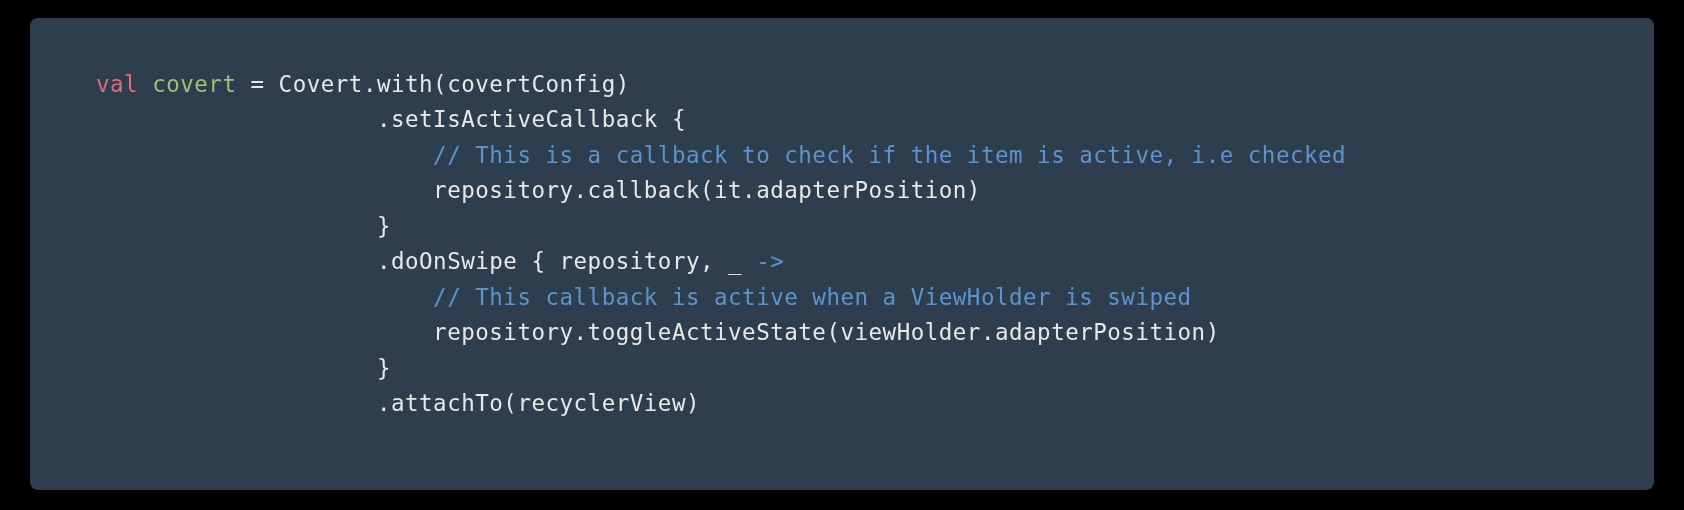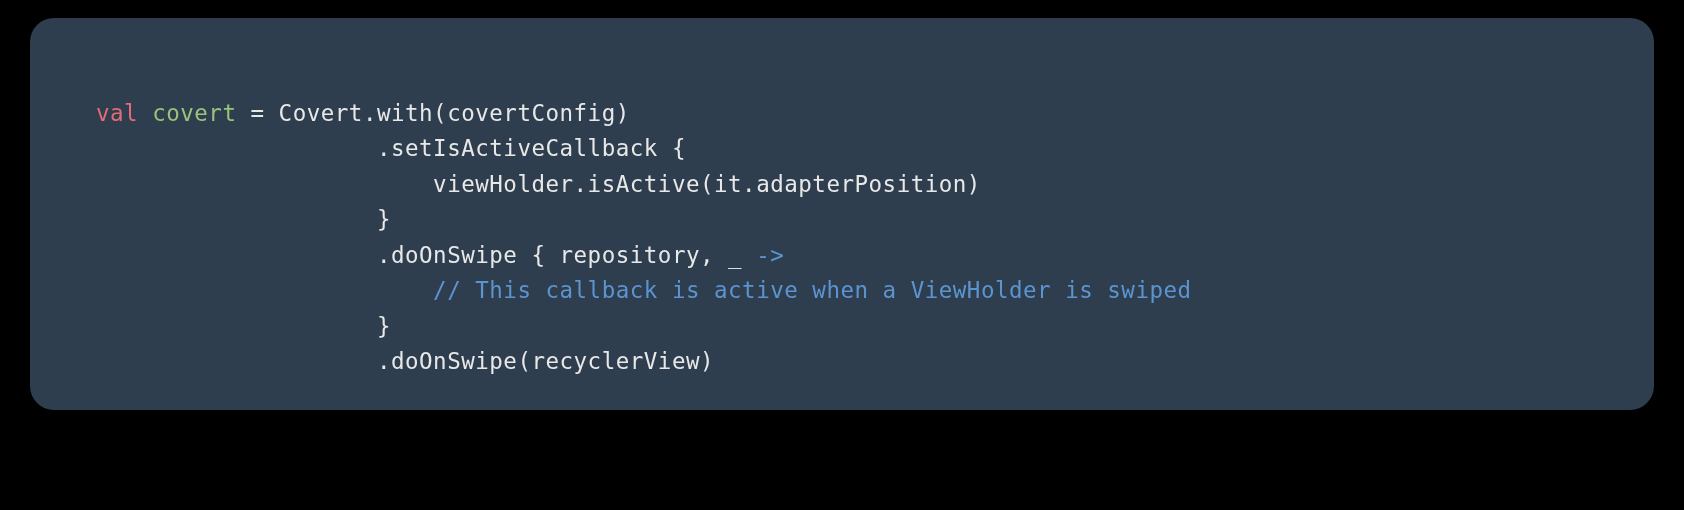--- a/index.html
+++ b/index.html
@@ -9,24 +9,24 @@
     }
     body {
       background: #000;
       width: 1684px;
       height: 510px;
       overflow: hidden;
       font-family: 'SF Mono', 'Monaco', 'Menlo', 'Consolas', 'DejaVu Sans Mono', monospace;
     }
     .code-block {
       background: #2e3e4f;
-      border-radius: 24px;
+      border-radius: 8px;
       margin: 18px 30px;
-      padding: 78px 50px 50px 66px;
-      height: 392px;
+      padding: 49px 50px 50px 66px;
+      height: 472px;
       font-size: 22.5px;
       line-height: 1.575;
       letter-spacing: 0.5px;
       color: #e8e8e8;
     }
     .code-line {
       white-space: pre;
       display: block;
     }
     .tok-keyword { color: #e06c75; }
@@ -36,20 +36,22 @@
     .tok-comment { color: #5c94cf; }
     .tok-arrow { color: #5c94cf; }
   </style>
 </head>
 <body>
 
 <div class="code-block">
   <div id="code-lines">
       <span class="code-line"><span class="tok-keyword">val</span><span class="tok-normal"> </span><span class="tok-varname">covert</span><span class="tok-normal"> </span><span class="tok-operator">=</span><span class="tok-normal"> Covert.with(covertConfig)</span></span>
       <span class="code-line"><span class="tok-normal">                    .setIsActiveCallback {</span></span>
-      <span class="code-line"><span class="tok-normal">                        viewHolder.isActive(it.adapterPosition)</span></span>
+      <span class="code-line"><span class="tok-normal">                        </span><span class="tok-comment">// This is a callback to check if the item is active, i.e checked</span></span>
+      <span class="code-line"><span class="tok-normal">                        repository.callback(it.adapterPosition)</span></span>
       <span class="code-line"><span class="tok-normal">                    }</span></span>
       <span class="code-line"><span class="tok-normal">                    .doOnSwipe { repository, _ </span><span class="tok-arrow">-&gt;</span></span>
       <span class="code-line"><span class="tok-normal">                        </span><span class="tok-comment">// This callback is active when a ViewHolder is swiped</span></span>
+      <span class="code-line"><span class="tok-normal">                        repository.toggleActiveState(viewHolder.adapterPosition)</span></span>
       <span class="code-line"><span class="tok-normal">                    }</span></span>
-      <span class="code-line"><span class="tok-normal">                    .doOnSwipe(recyclerView)</span></span>
+      <span class="code-line"><span class="tok-normal">                    .attachTo(recyclerView)</span></span>
     </div>
 </div>
 
 </body></html>

